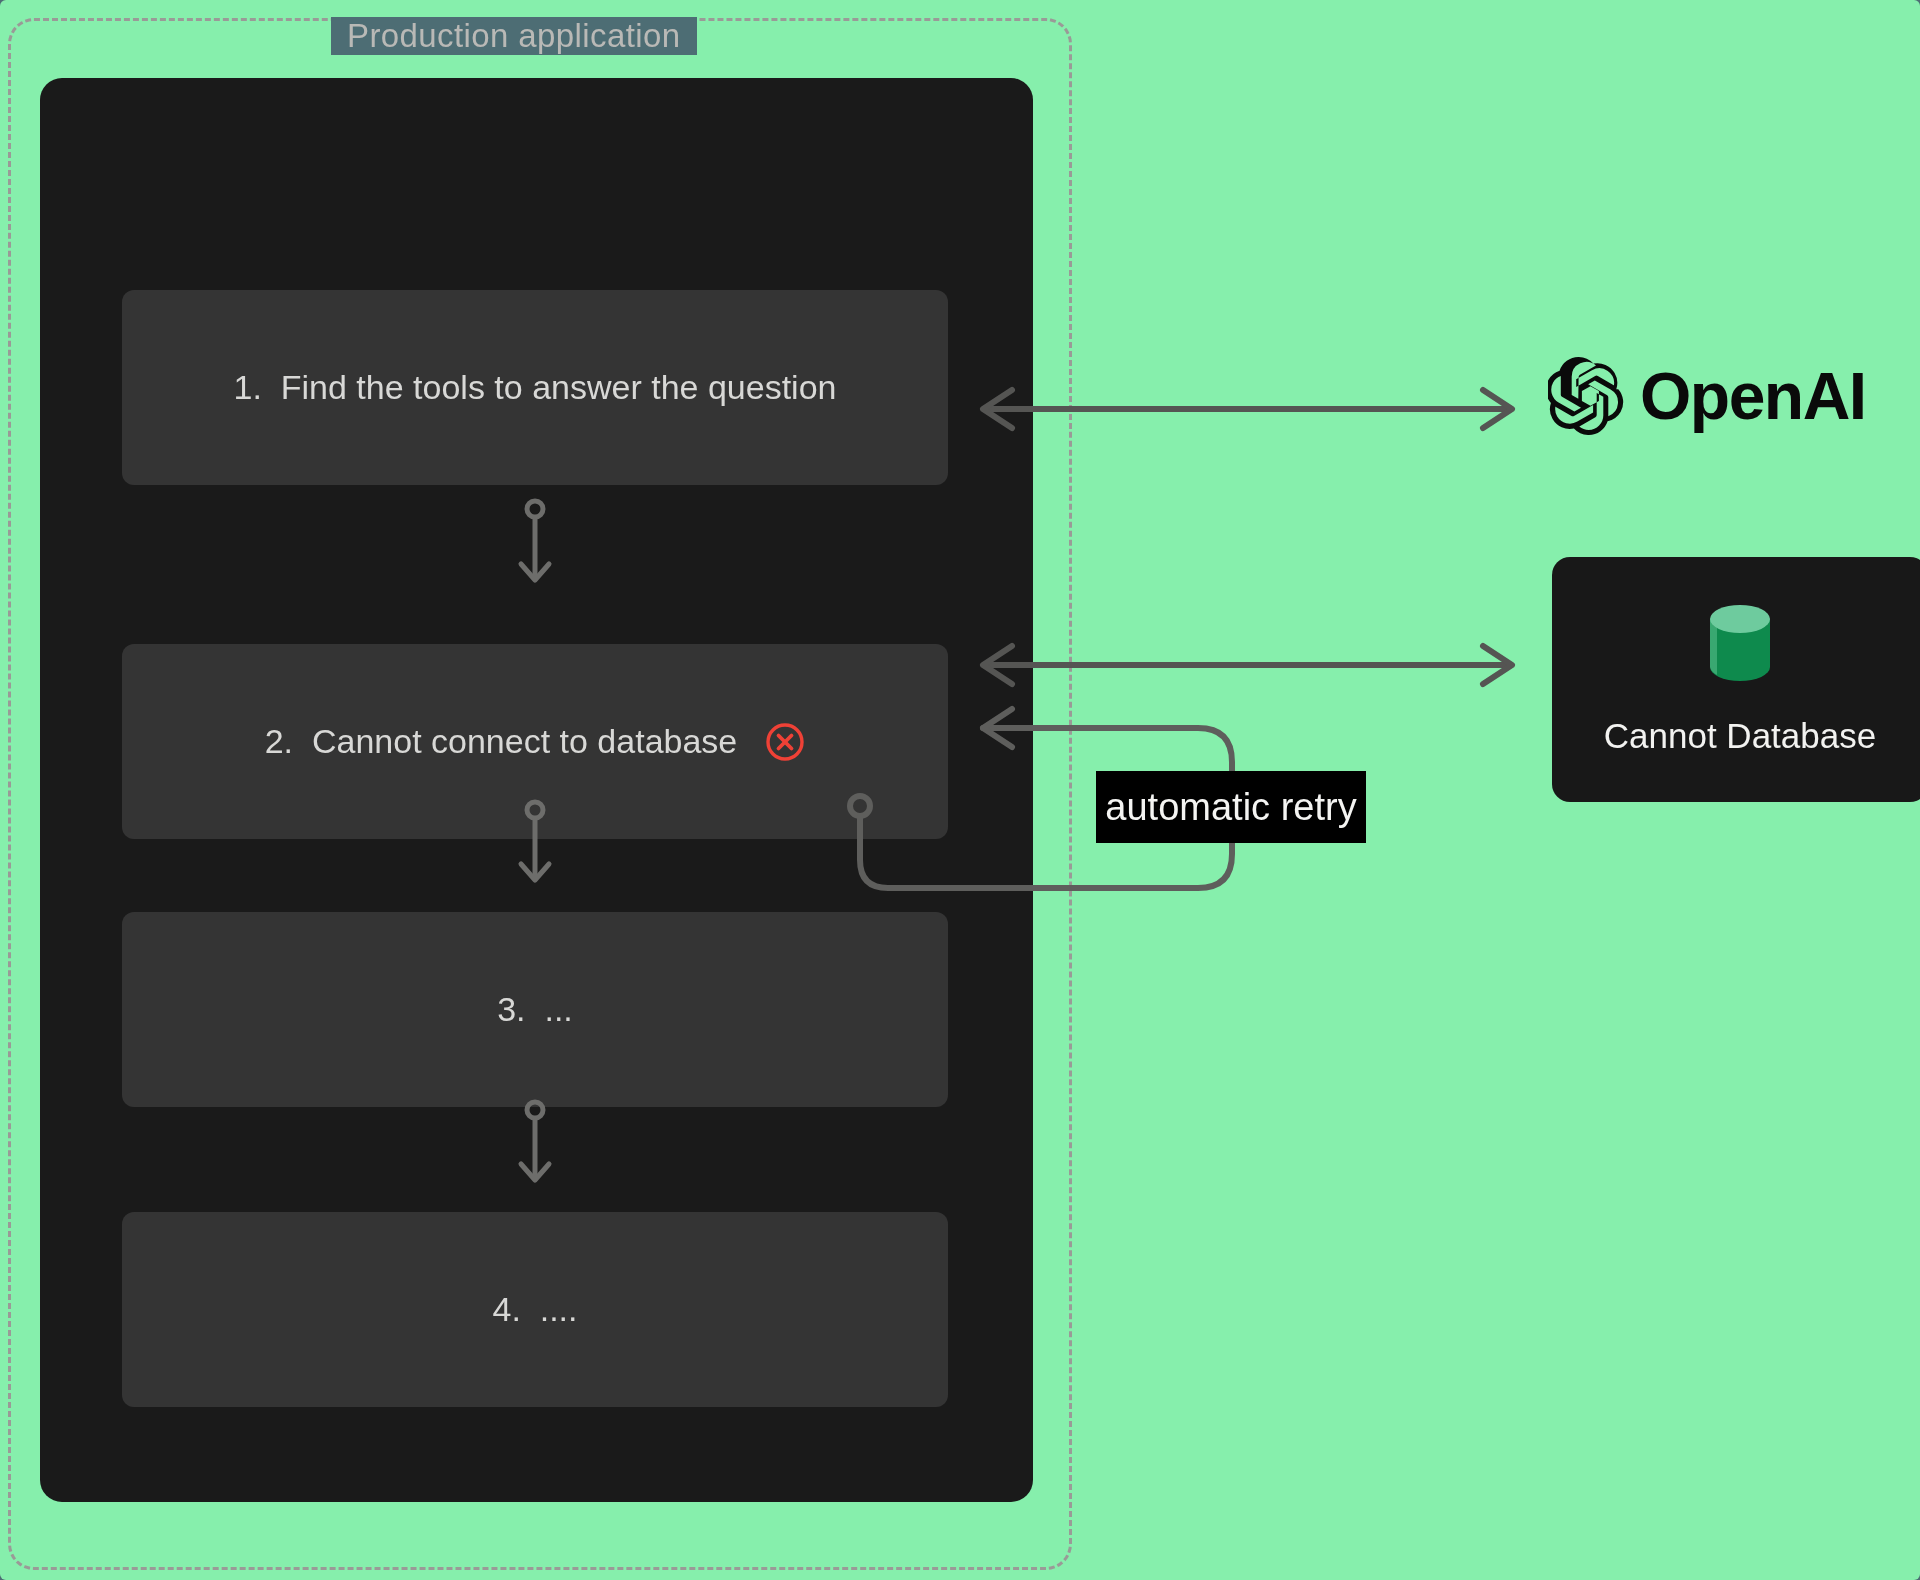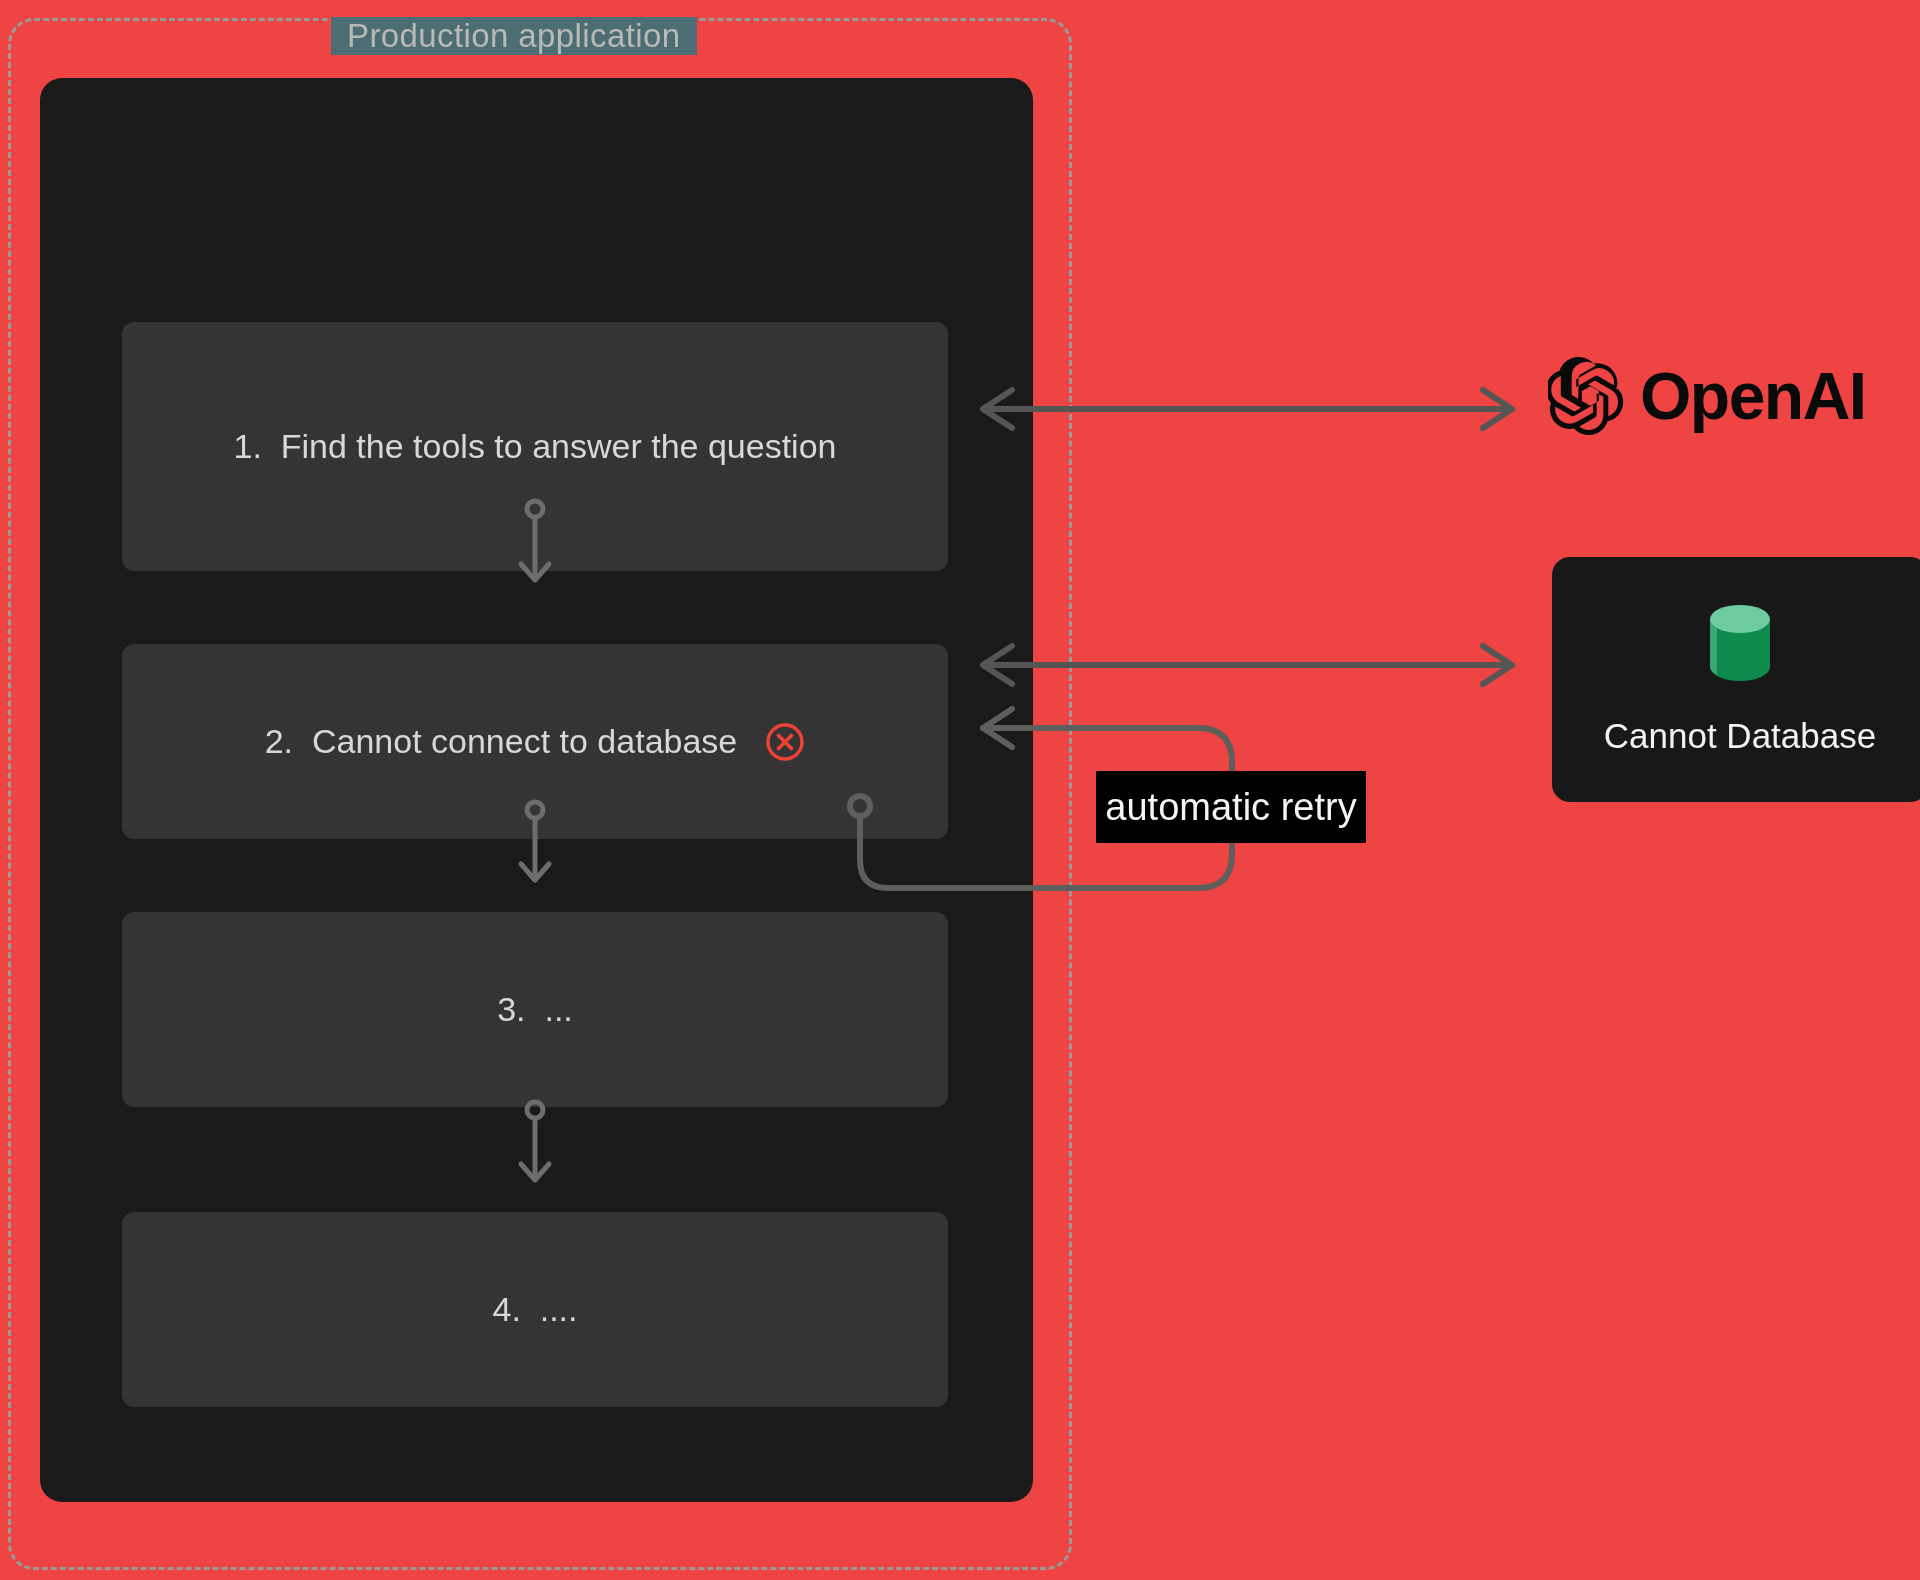--- a/index.html
+++ b/index.html
@@ -11,21 +11,22 @@
     width: 1920px;
     height: 1580px;
     font-family: "Liberation Sans", sans-serif;
     position: relative;
     overflow: hidden;
   }
 
   .stage {
     position: absolute;
     inset: 0;
-    background: #ef4444;
+    background: #86efac;
+    border-radius: 6px;
   }
 
   
   .prod-container {
     position: absolute;
     left: 8px;
     top: 18px;
     width: 1064px;
     height: 1552px;
     border: 3px dashed #9a9a97;
@@ -80,21 +81,21 @@
     justify-content: center;
     box-sizing: border-box;
   }
   .step-inner {
     display: flex;
     align-items: center;
     gap: 28px;
   }
   .step-text { white-space: pre; }
 
-  #step-1 { top: 244px; height: 249px; }
+  #step-1 { top: 212px; height: 195px; }
   #step-2 { top: 534px; height: 195px; margin-top: 32px; }
   #step-3 { top: 834px; height: 195px; }
   #step-4 { top: 1134px; height: 195px; }
 
   
   .error-icon {
     width: 40px;
     height: 40px;
     display: block;
     flex: 0 0 auto;

